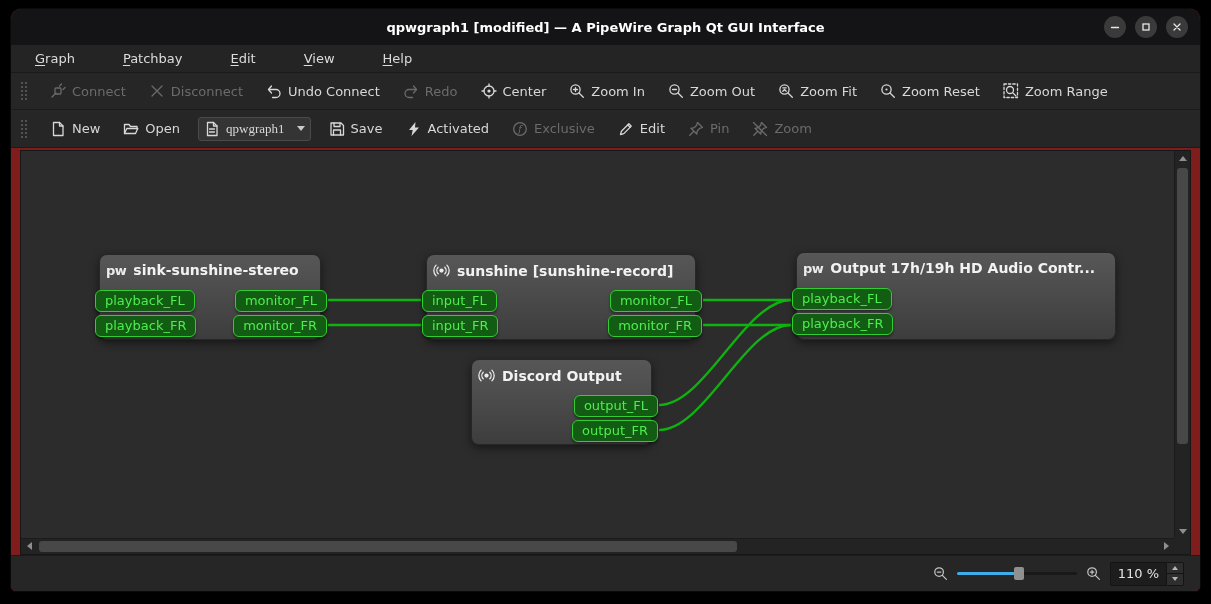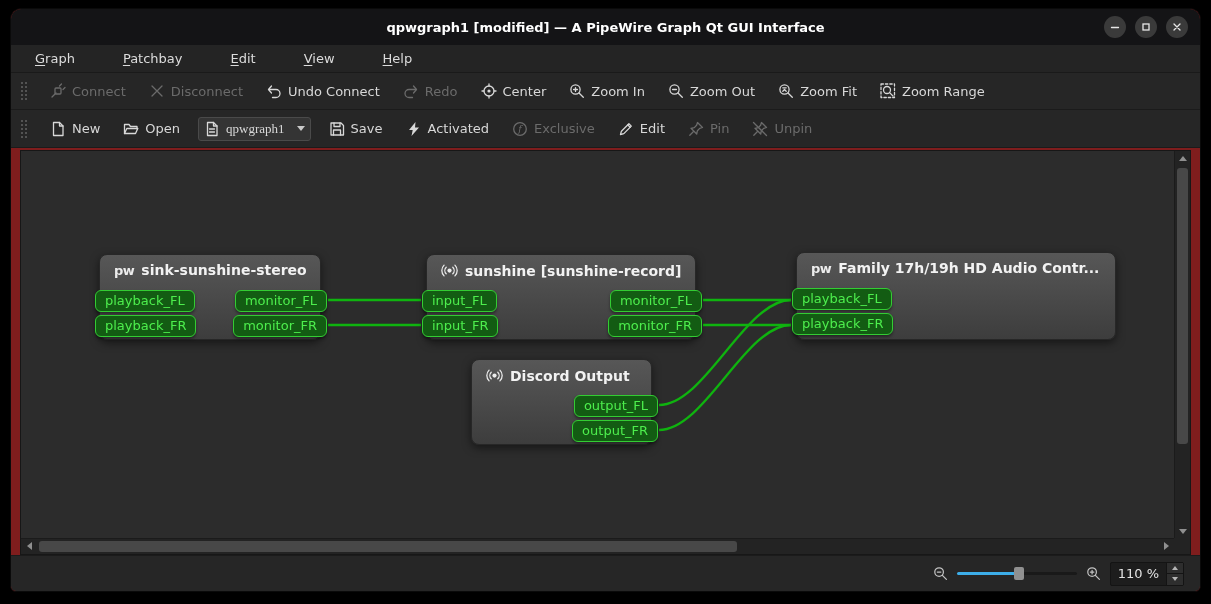--- a/index.html
+++ b/index.html
@@ -49,21 +49,21 @@
   .central { flex:1; min-height:0; padding:2px 9px 0 9px; }
   .graph-frame { height:100%; border:1px solid #171717; display:grid;
                  grid-template-columns:1fr 16px; grid-template-rows:1fr 16px; }
   .canvas { grid-area:1/1; position:relative; background:#2c2c2c; overflow:hidden; }
   .wires { position:absolute; left:0; top:0; pointer-events:none; }
   .wires path { stroke:#0fb30f; stroke-width:2.3; fill:none; }
 
   .node { position:absolute; border-radius:8px; border:1px solid #272727;
           background:linear-gradient(180deg,#575757,#3d3d3d);
           box-shadow:0 3px 8px rgba(0,0,0,.5); }
-  .node-header { display:flex; align-items:center; gap:7px; padding:7px 10px 0 14px;
+  .node-header { display:flex; align-items:center; gap:7px; padding:7px 10px 0 6px;
                  color:#f2f2f2; font-weight:bold; font-size:14px; white-space:nowrap; overflow:hidden; }
   .pw-glyph { font-size:13px; font-weight:bold; color:#ececec; letter-spacing:-0.5px; }
   .node-icon { width:17px; height:17px; }
   .node-icon * { stroke:#ececec; stroke-width:1.2; fill:none; stroke-linecap:round; }
   .node-icon .dot { fill:#ececec; stroke:none; }
   .port { position:absolute; height:22px; line-height:20px; padding:0 9px; border-radius:6px;
           background:#135c13; border:1px solid #33cc33; color:#4dee4d; font-size:13px;
           box-shadow:0 2px 3px rgba(0,0,0,.4); white-space:nowrap; }
   .port.in  { left:-5px; }
   .port.out { right:-7px; }
@@ -195,20 +195,28 @@
       <div class="tb-btn">
         <svg class="ic" viewBox="0 0 16 16">
           <circle cx="6.5" cy="6.5" r="4.6"></circle>
             <path d="M10 10 L14.3 14.3" stroke-width="1.8"></path>
             <path d="M4.8 8.2 l1.7 -1.7 1.7 1.7 M4.8 4.8 h3.4"></path>
         </svg>
           <span>Zoom Fit</span>
       </div>
       <div class="tb-btn">
         <svg class="ic" viewBox="0 0 16 16">
+          <circle cx="6.5" cy="6.5" r="4.6"></circle>
+            <path d="M10 10 L14.3 14.3" stroke-width="1.8"></path>
+            <circle class="fill" cx="6.5" cy="6.5" r="1.1"></circle>
+        </svg>
+          <span>Zoom Reset</span>
+      </div>
+      <div class="tb-btn">
+        <svg class="ic" viewBox="0 0 16 16">
           <rect x="1" y="1" width="13.5" height="13.5" stroke-dasharray="2.4 2"></rect>
             <circle cx="7" cy="7" r="3.5"></circle>
             <path d="M9.6 9.6 L13 13" stroke-width="1.6"></path>
         </svg>
           <span>Zoom Range</span>
       </div>
     </div>
 
     <div class="toolbar toolbar2">
       <div class="tb-handle"></div>
@@ -270,21 +278,21 @@
             <path d="M5.5 10.5 L1.8 14.2"></path>
         </svg>
           <span>Pin</span>
       </div>
       <div class="tb-btn disabled">
         <svg class="ic" viewBox="0 0 16 16">
           <path d="M9.5 1.5 l5 5 -2.8 .9 -2.3 2.3 -.7 3.3 -5.7 -5.7 3.3 -.7 2.3 -2.3 z"></path>
             <path d="M5.5 10.5 L1.8 14.2"></path>
             <path d="M1.5 1.5 L14.5 14.5"></path>
         </svg>
-          <span>Unpin</span>
+          <span>Zoom</span>
       </div>
     </div>
 
     <div class="central">
       <div class="graph-frame">
         <div class="canvas">
 
           <svg class="wires" width="1155" height="389" viewBox="0 0 1155 389">
             <path d="M307 149 C338 149 369 149 400 149"></path>
             <path d="M307 174 C338 174 369 174 400 174"></path>
@@ -316,21 +324,21 @@
             </div>
             <div class="port in row1">input_FL</div>
             <div class="port in row2">input_FR</div>
             <div class="port out row1">monitor_FL</div>
             <div class="port out row2">monitor_FR</div>
           </div>
 
           <div class="node" style="left:775px;top:101px;width:320px;height:88px;">
             <div class="node-header">
               <span class="pw-glyph">pw</span>
-              <span>Family 17h/19h HD Audio Contr...</span>
+              <span>Output 17h/19h HD Audio Contr...</span>
             </div>
             <div class="port in row1">playback_FL</div>
             <div class="port in row2">playback_FR</div>
           </div>
 
           <div class="node" style="left:450px;top:208px;width:181px;height:86px;">
             <div class="node-header">
               <svg class="node-icon" viewBox="0 0 16 16">
                 <circle class="dot" cx="8" cy="8" r="2"></circle>
                 <path d="M4.9 11.1 a4.4 4.4 0 0 1 0 -6.2 M11.1 4.9 a4.4 4.4 0 0 1 0 6.2"></path>

